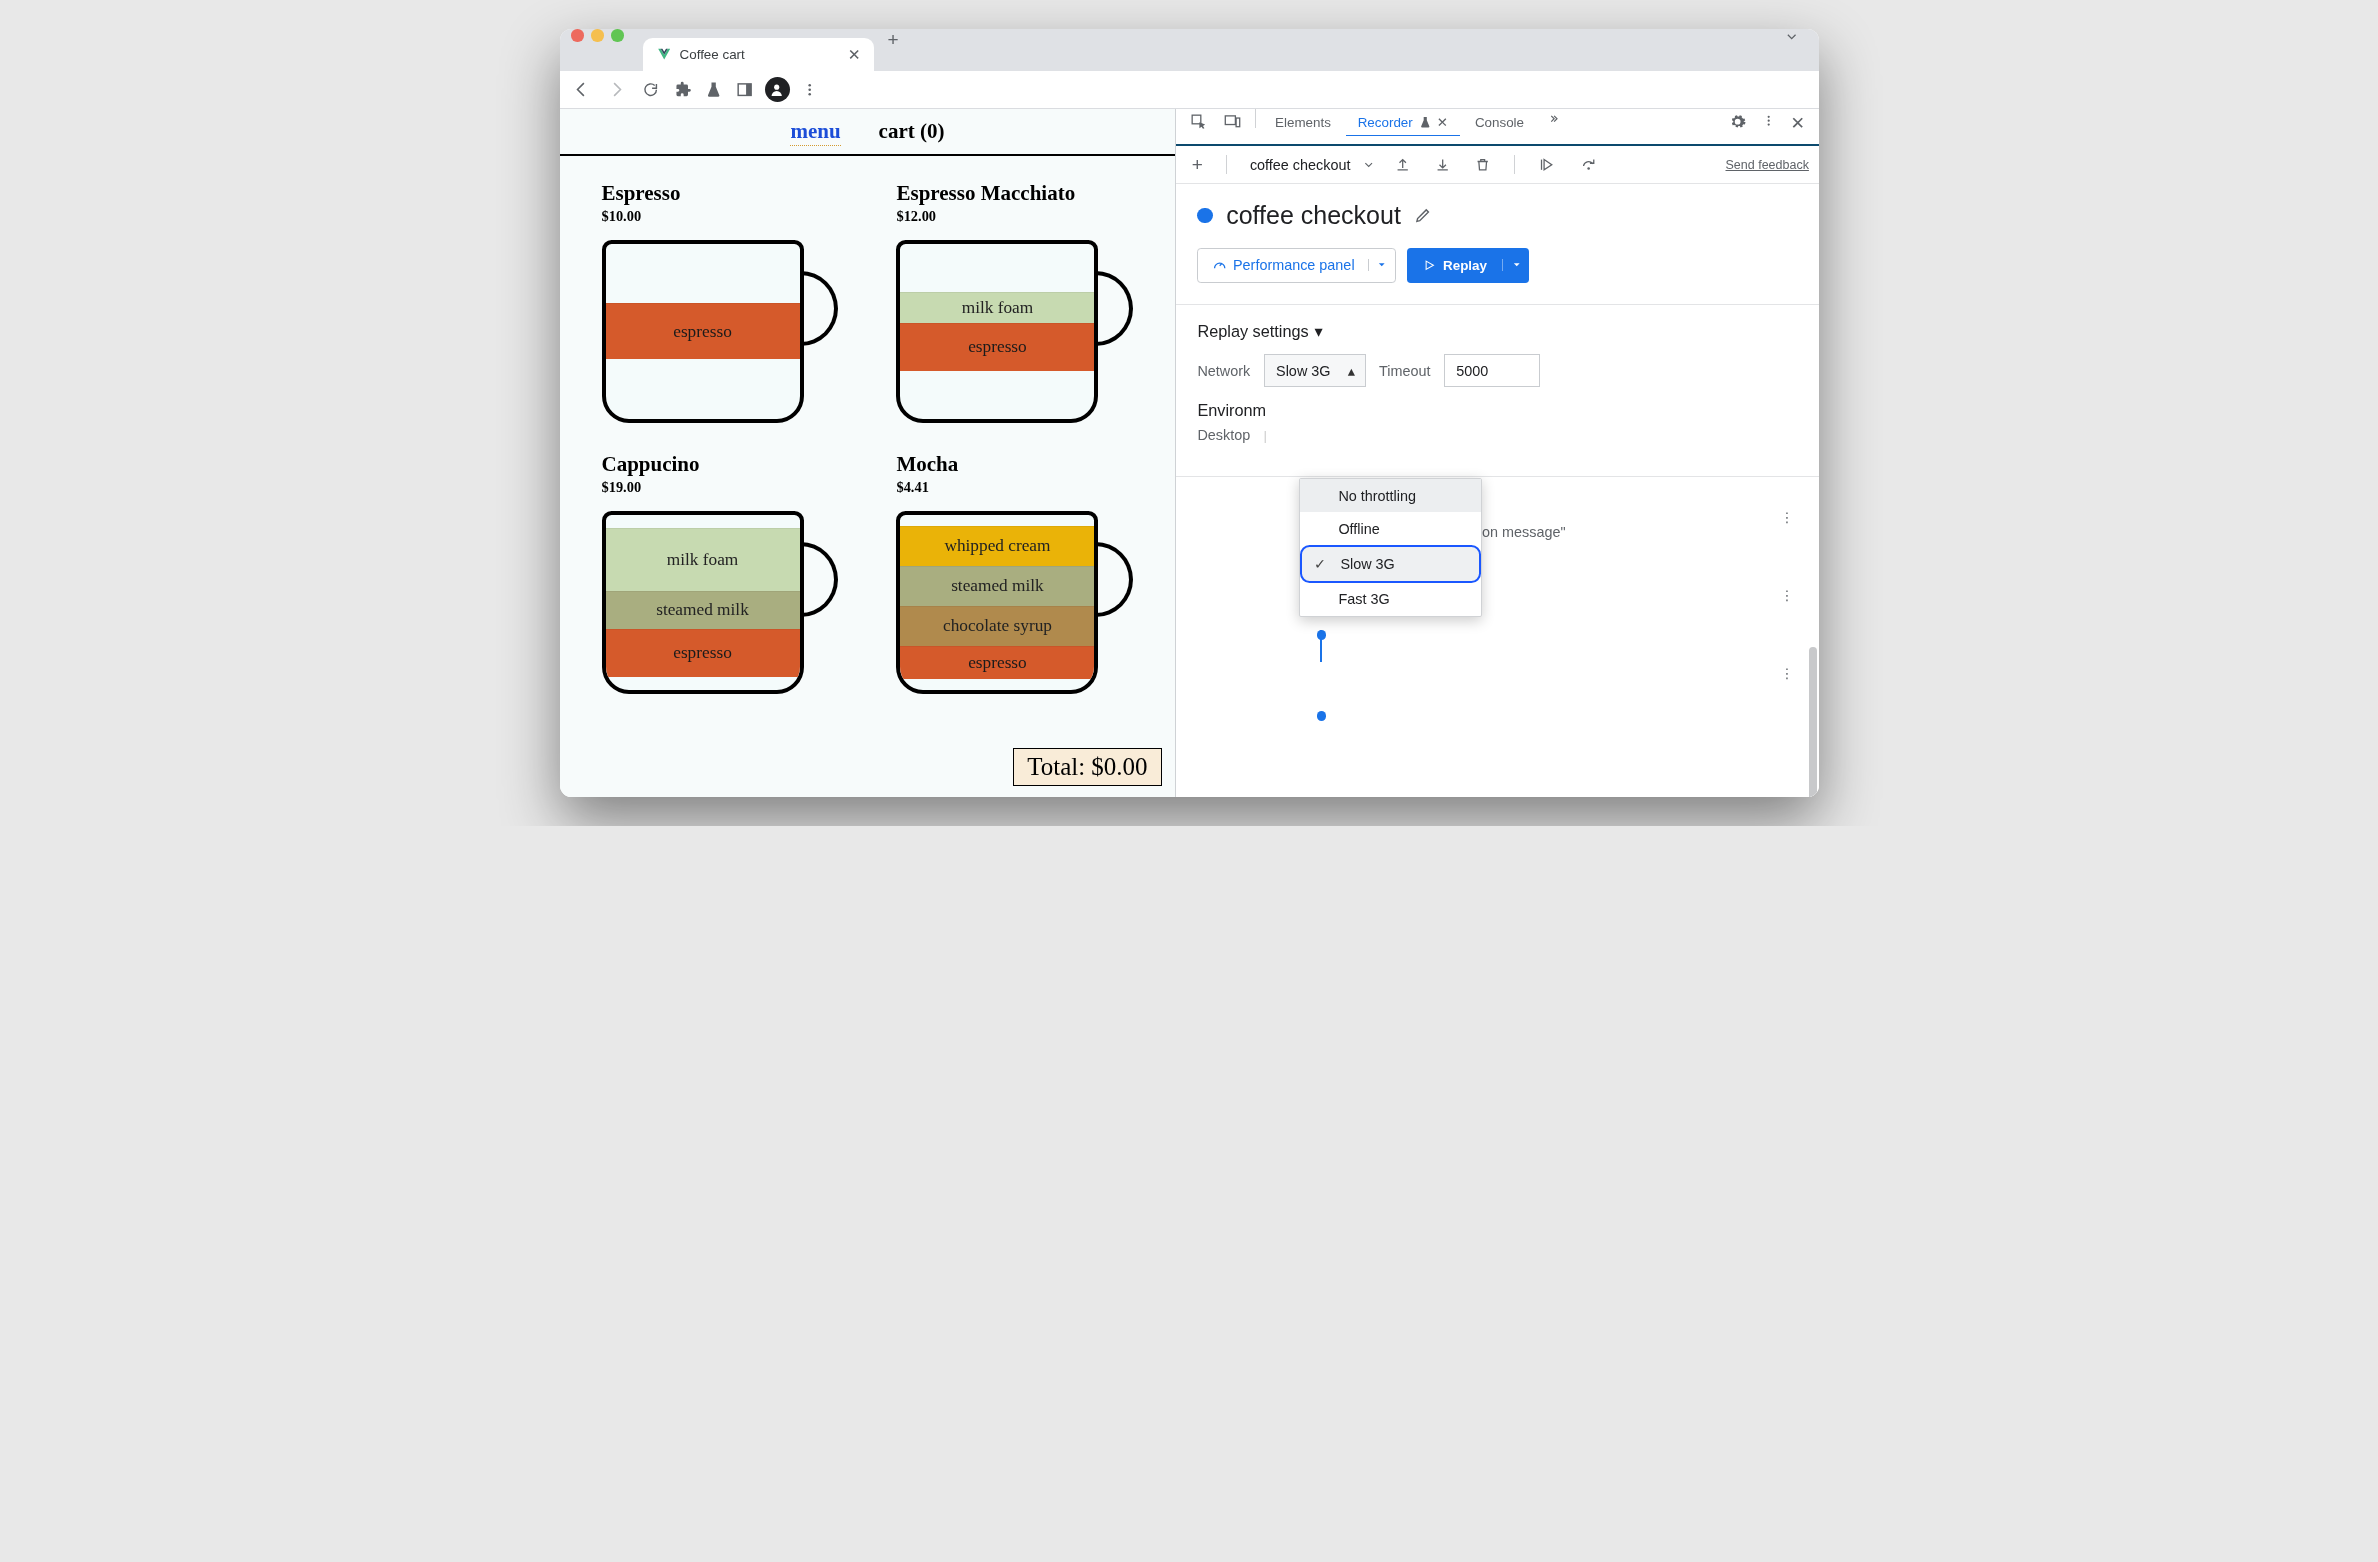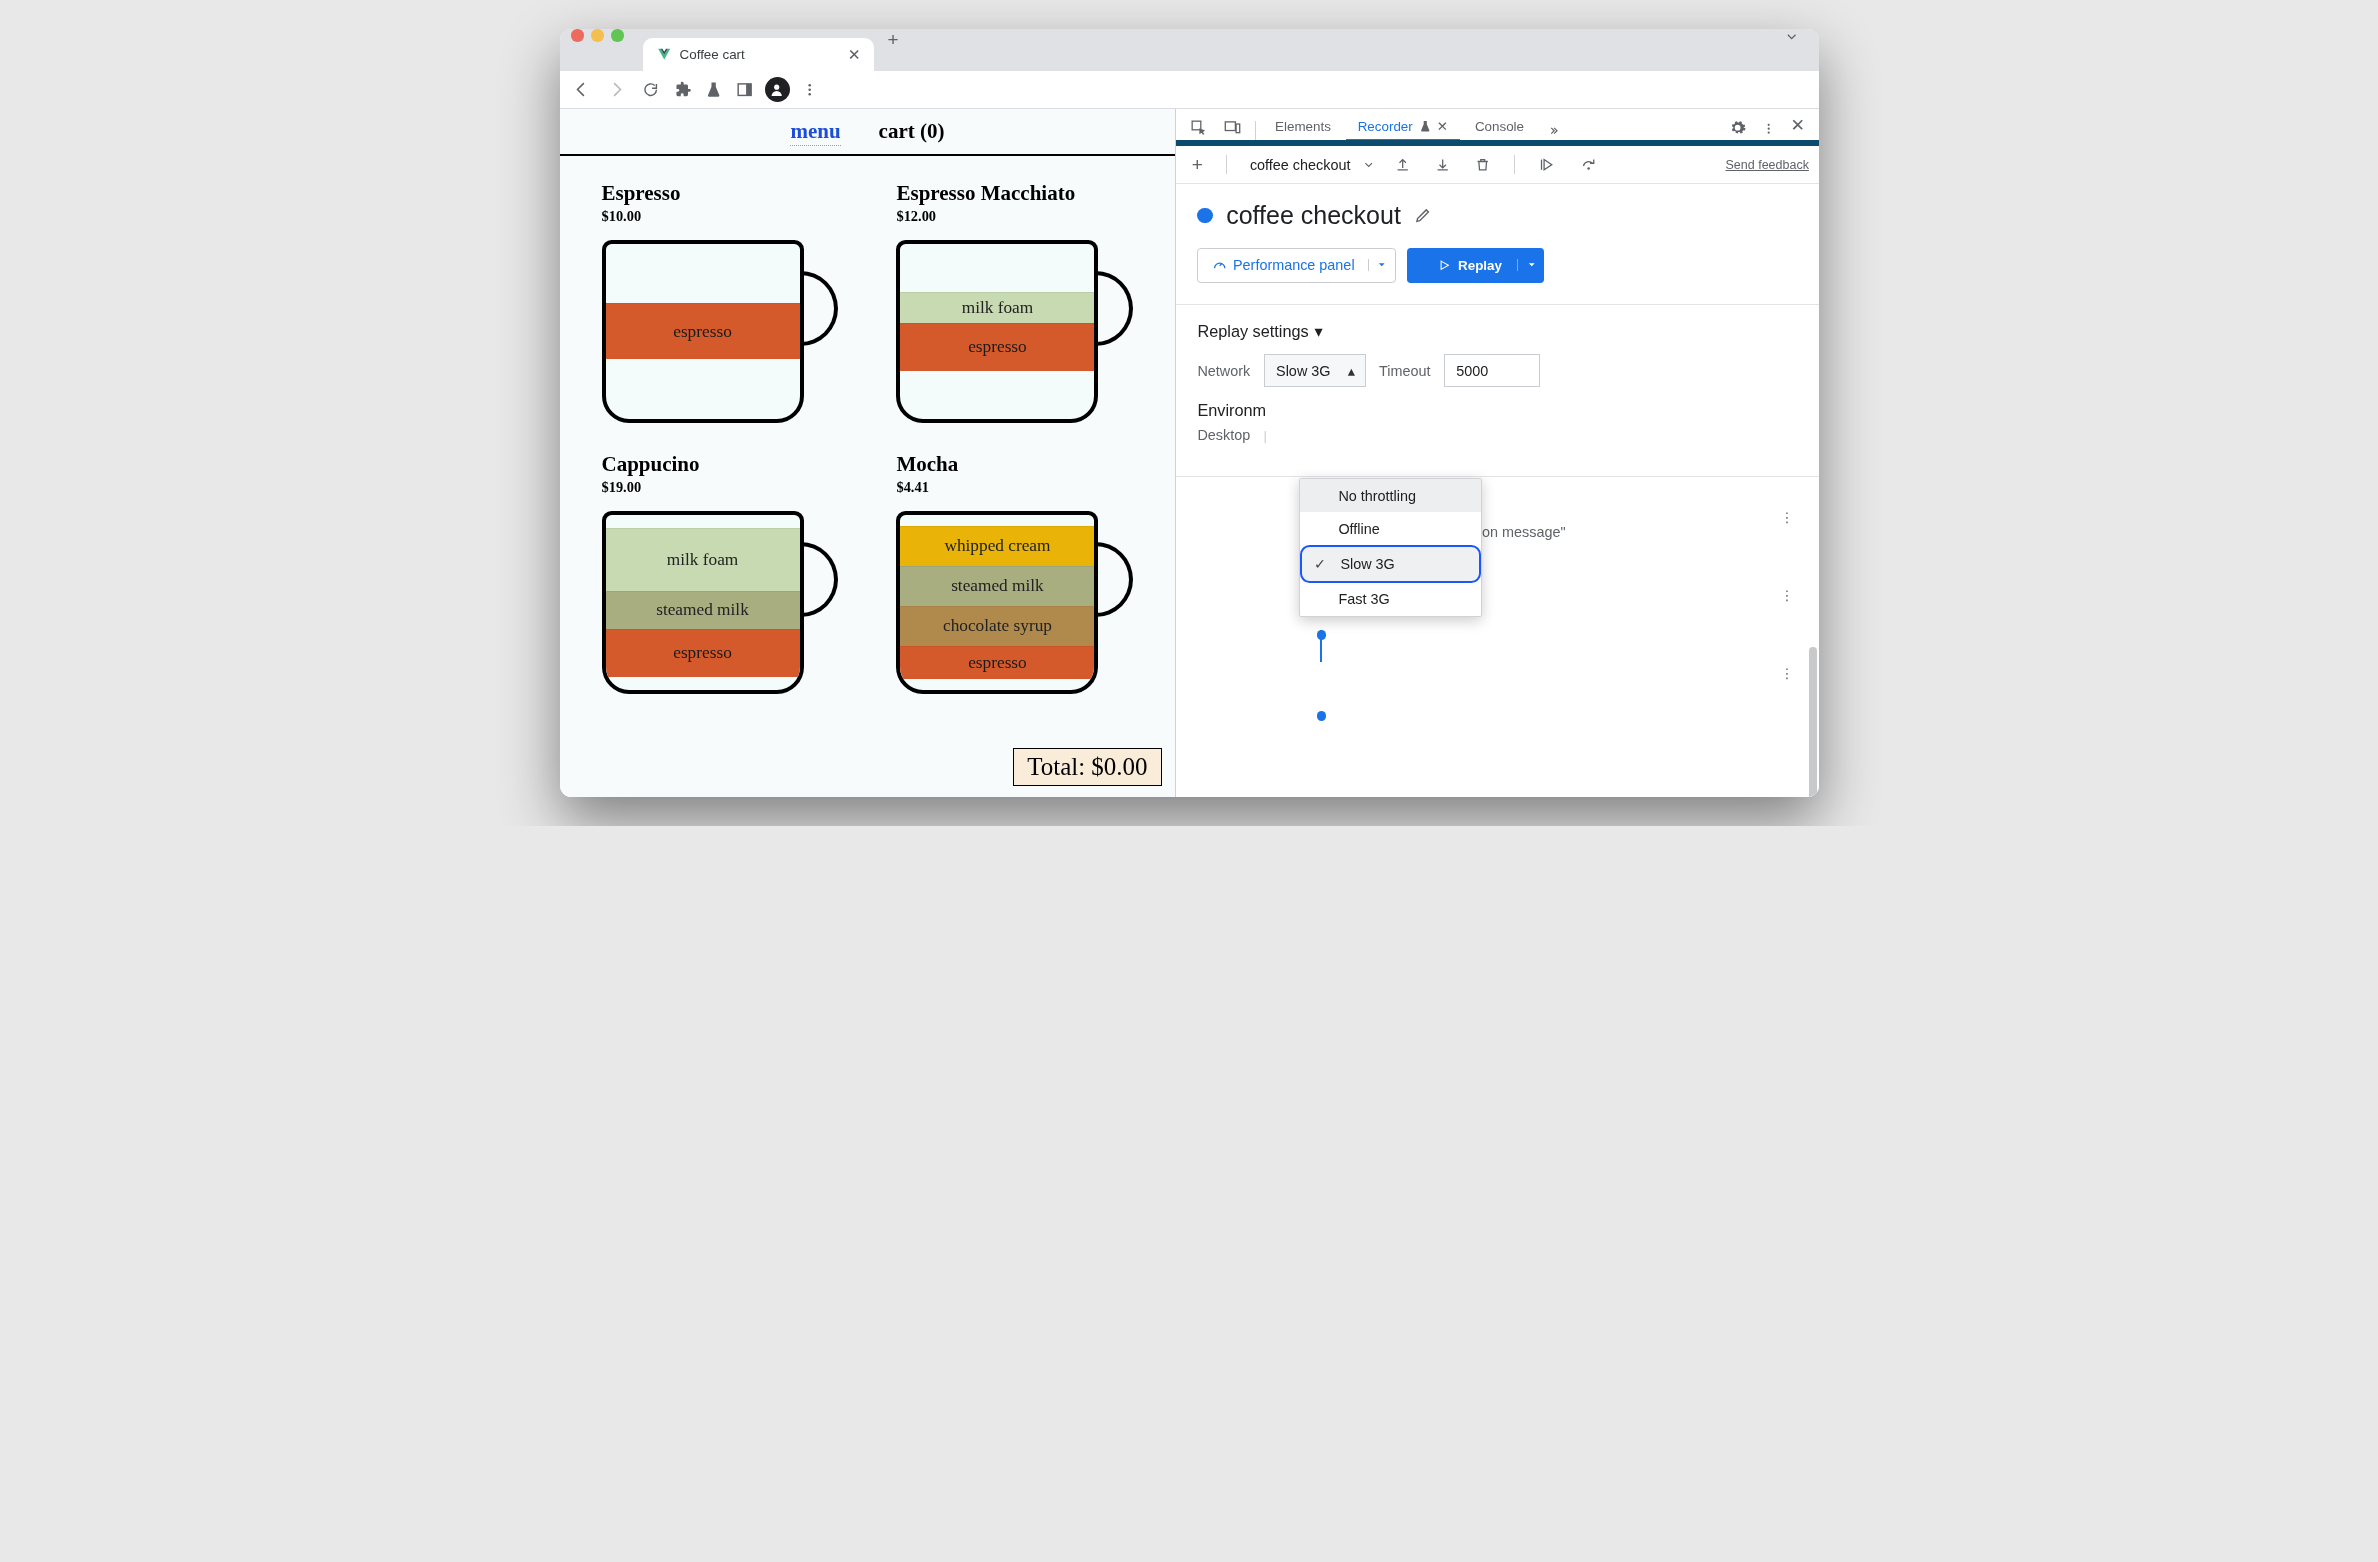--- a/index.html
+++ b/index.html
@@ -107,21 +107,21 @@
     background:#f9ecd8; border:1.9px solid #000;
     padding:3.8px 13.4px; font-size:25px; font-family:Georgia,serif;
   }
 
   
   .devtools{
     flex:1; background:#fff; display:flex; flex-direction:column; font-size:13.4px; color:#202124;
     position:relative;
   }
   .dt-tabs{
-    height:37px; border-bottom:6px solid #0c4a6e; display:flex; align-items:flex-end;
+    height:37px; border-bottom:2px solid #0c4a6e; display:flex; align-items:flex-start;
     padding:0 7.7px; gap:3.8px;
   }
   .dt-ibtn{padding:3.8px 5.8px; color:#5f6368; display:flex;align-items:center;justify-content:center;}
   .dt-sep{ width:1px; height:19px; background:#d0d2d5; margin:0 3.8px;}
   .dt-tab{ padding:5.8px 11.5px; color:#5f6368; cursor:pointer; display:flex; align-items:center; gap:5.8px;}
   .dt-tab.active{ color:#1a73e8; border-bottom:1.9px solid #1a73e8; padding-bottom:4.8px;}
   .dt-tabs .spacer{flex:1;}
 
   .rec-bar{
     height:38px; border-bottom:1px solid #e3e4e6; display:flex; align-items:center; padding:0 9.6px; gap:13.4px;
@@ -139,21 +139,21 @@
   .rec-buttons{ display:flex; gap:11.5px; margin-bottom:21px;}
   .btn-outline{
     border:1px solid #c9ccd0; border-radius:3.8px; background:#fff; color:#1a73e8;
     display:flex; align-items:center; height:35px;
   }
   .btn-outline .main{ padding:0 13.4px; display:flex; align-items:flex-end; gap:5.8px; font-size:14.4px;}
   .btn-outline .drop{ border-left:1px solid #c9ccd0; width:27px; display:flex;align-items:center;justify-content:center;}
   .btn-primary{
     background:#1a73e8; color:#fff; border-radius:3.8px; display:flex; align-items:center; height:35px;
   }
-  .btn-primary .main{ padding:0 15.4px; display:flex;align-items:center;gap:7.7px; font-weight:600;margin-left:15px;}
+  .btn-primary .main{ padding:0 15.4px; display:flex;align-items:center;gap:7.7px; font-weight:600;}
   .btn-primary .drop{ border-left:1px solid rgba(255,255,255,0.4); width:27px; display:flex;align-items:center;justify-content:center;}
 
   .hr-full{ height:1px; background:#e3e4e6; margin:0 -21px 17.3px;}
 
   .settings-hd{ font-size:16.3px; display:flex; align-items:center; gap:5.8px; margin-bottom:13.4px; cursor:pointer;}
   .settings-row{ display:flex; align-items:center; gap:13.4px; margin-bottom:13.4px;}
   .settings-row label{ color:#5f6368; font-size:14.4px;}
   .select-box{
     border:1px solid #c9ccd0; background:#f6f7f8; height:33px; padding:0 29px 0 11.5px;
     display:flex; align-items:center; font-size:14.4px; position:relative; min-width:102px;

